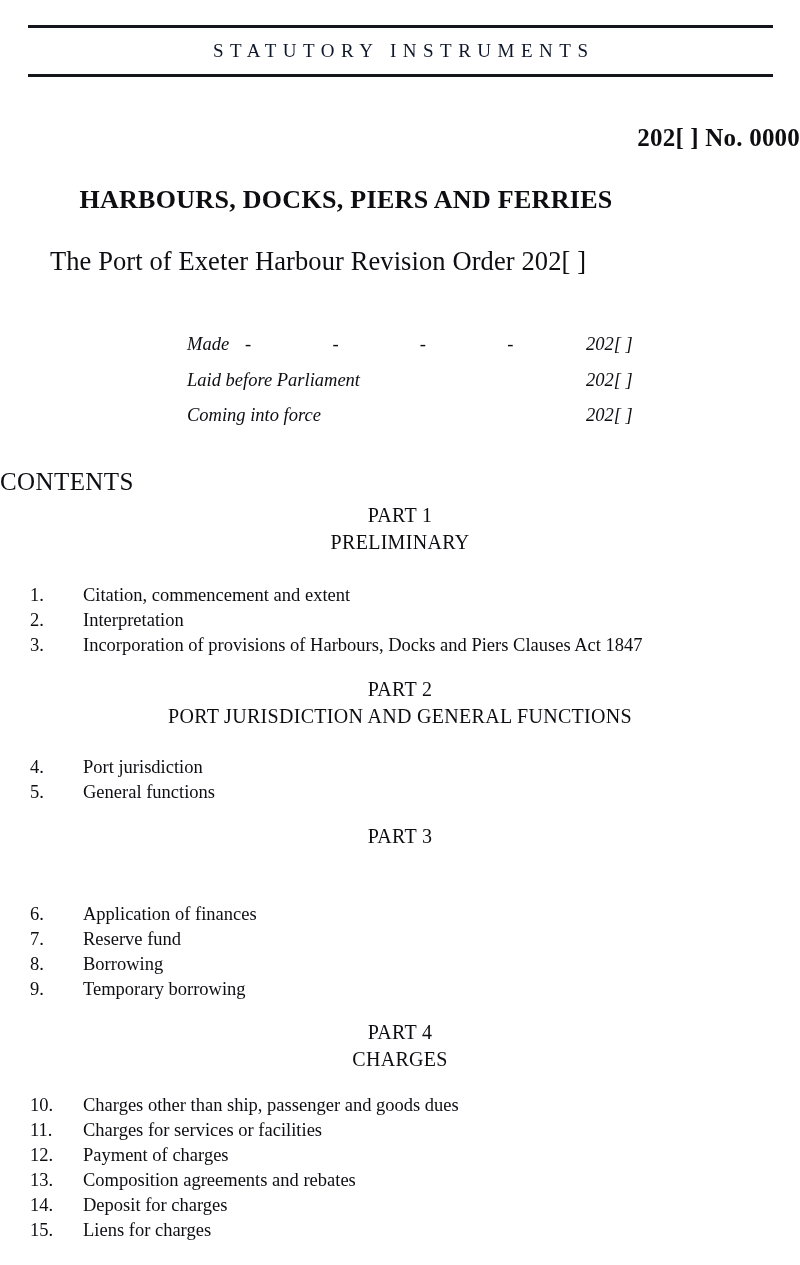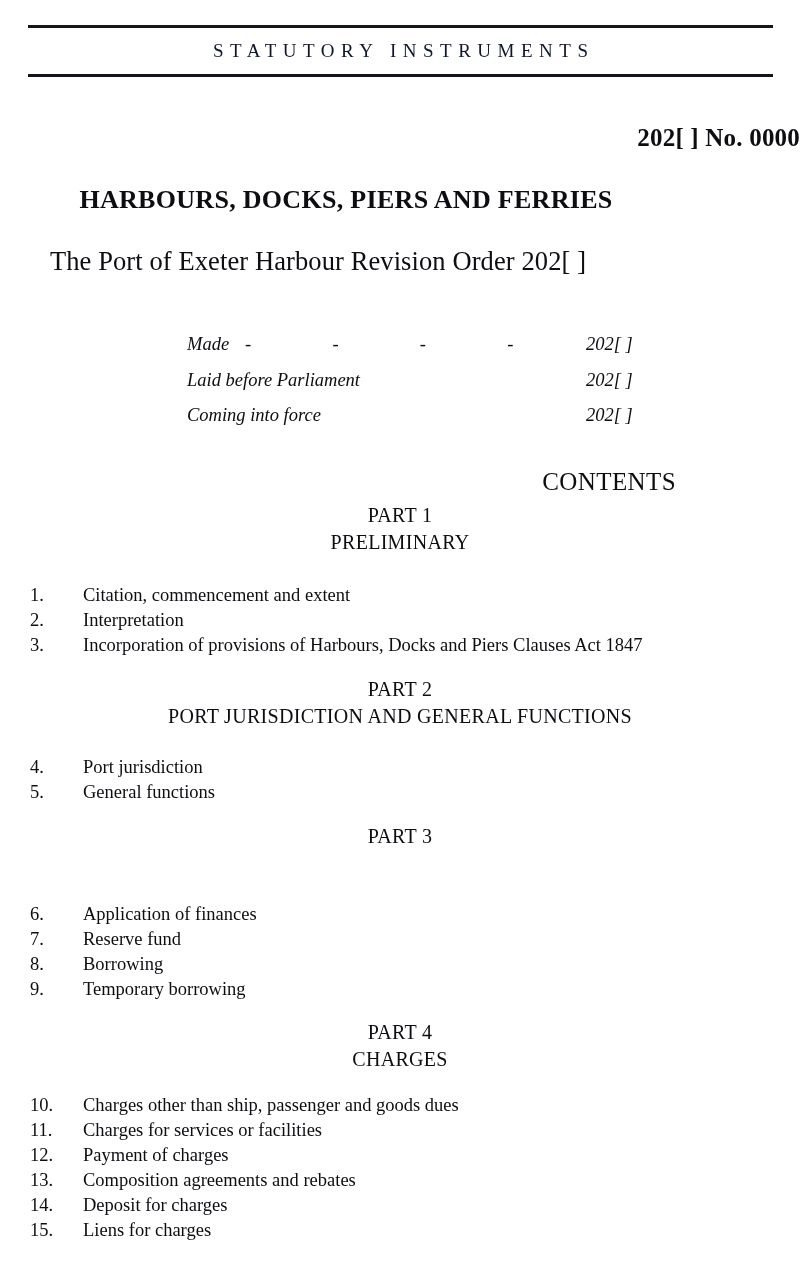--- a/index.html
+++ b/index.html
@@ -113,21 +113,21 @@
     top: 0;
     white-space: pre;
   }
 
   
   .contents-title {
     position: absolute;
     left: 0;
     top: 468px;
     width: 676px;
-    text-align: right;
+    text-align: left;
     font-size: 25px;
     letter-spacing: 0.4px;
   }
 
   .part-block { position: absolute; left: 0; width: 800px; }
   .part-name {
     text-align: center;
     font-size: 20px;
     letter-spacing: 0.3px;
     line-height: 27px;

